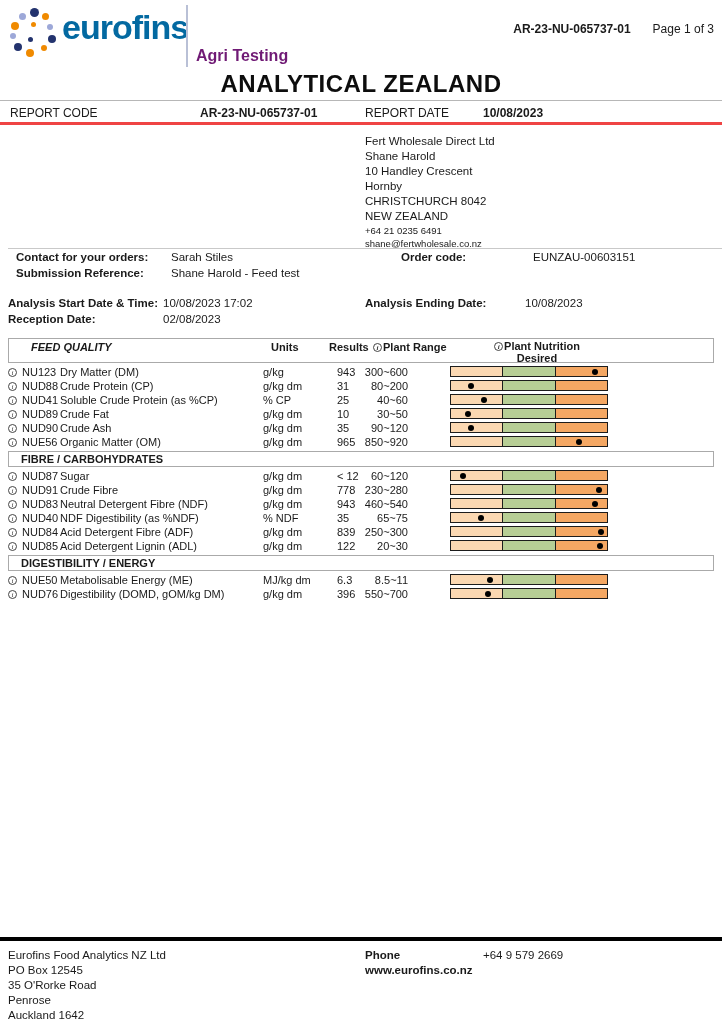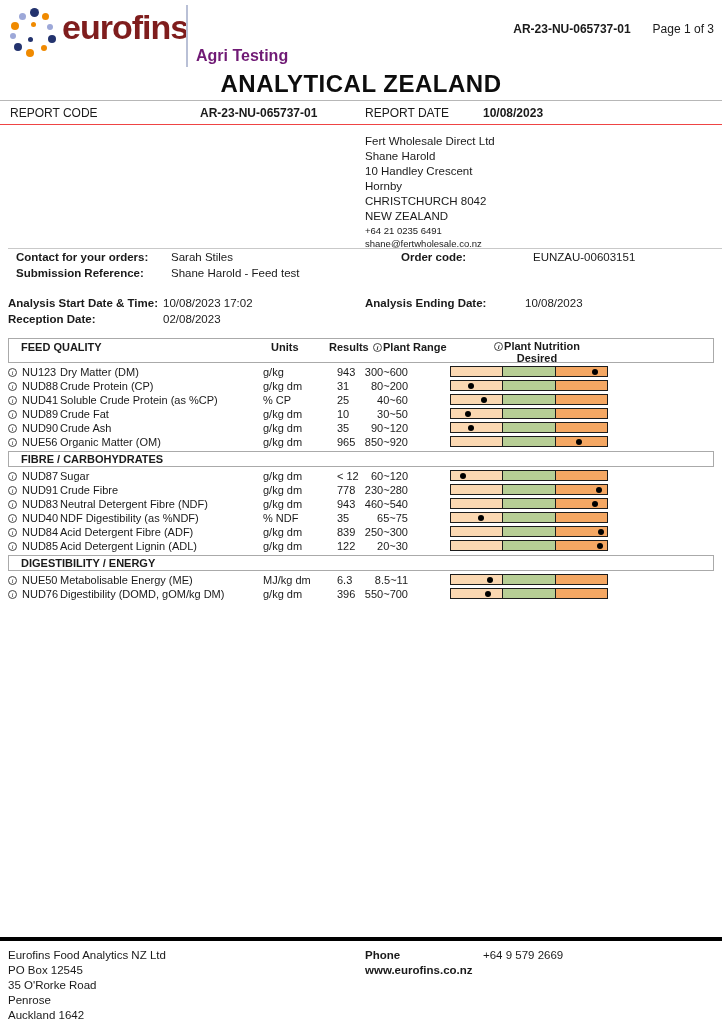--- a/index.html
+++ b/index.html
@@ -16,21 +16,21 @@
   .logo-dots { position:absolute; left:0; top:2px; width:46px; height:48px; }
   .logo-dots i { position:absolute; border-radius:50%; }
   .logo-text { position:absolute; left:52px; top:2px; font-size:34px; font-weight:bold; letter-spacing:-1px; }
   .divider-v { position:absolute; left:186px; top:5px; width:2px; height:62px; background:#b9c0d6; }
   .hdr-right { position:absolute; right:8px; top:22px; font-size:12px; }
   .hdr-right .code { font-weight:bold; margin-right:22px; }
   .agri { position:absolute; left:196px; top:47px; font-size:16px; font-weight:bold; }
   .rpt-title { position:absolute; left:0; right:0; top:70px; text-align:center; font-size:24px; font-weight:bold; color:#0d0d0d; letter-spacing:0.5px; }
 
   .code-strip { position:absolute; left:0; top:100px; width:722px; height:25px;
-    border-top:1px solid #b7b7b7; border-bottom:1px solid #ef4444; font-size:12px; }
+    border-top:1px solid #b7b7b7; border-bottom:3px solid #ef4444; font-size:12px; }
   .code-strip span { position:absolute; top:5px; }
 
   
   .recipient { position:absolute; left:365px; top:134px; font-size:11.5px; line-height:15px; }
   .recipient .small { font-size:9.5px; line-height:13px; }
 
   
   .order-block { position:absolute; left:8px; top:248px; width:722px; border-top:1px solid #c9c9c9; }
   .orow { position:relative; height:16px; font-size:11.5px; }
   .orow span { position:absolute; top:2px; }
@@ -90,21 +90,21 @@
         <i style="left: 1px; top: 14px; width: 8px; height: 8px; background: rgb(240, 138, 0);"></i>
         <i style="left: 37px; top: 16px; width: 6px; height: 6px; background: rgb(157, 168, 216);"></i>
         <i style="left: 0px; top: 25px; width: 6px; height: 6px; background: rgb(157, 168, 216);"></i>
         <i style="left: 38px; top: 27px; width: 8px; height: 8px; background: rgb(35, 51, 110);"></i>
         <i style="left: 4px; top: 35px; width: 8px; height: 8px; background: rgb(35, 51, 110);"></i>
         <i style="left: 31px; top: 37px; width: 6px; height: 6px; background: rgb(240, 138, 0);"></i>
         <i style="left: 16px; top: 41px; width: 8px; height: 8px; background: rgb(240, 138, 0);"></i>
         <i style="left: 21px; top: 14px; width: 5px; height: 5px; background: rgb(240, 138, 0);"></i>
         <i style="left: 18px; top: 29px; width: 5px; height: 5px; background: rgb(35, 51, 110);"></i>
       </span>
-    <span class="logo-text" style="color: #7f1d1d;">eurofins</span>
+    <span class="logo-text" style="color: #0369a1;">eurofins</span>
   </div>
   <div class="divider-v"></div>
   <div class="hdr-right">
     <span class="code">AR-23-NU-065737-01</span><span>Page 1 of 3</span>
   </div>
   <div class="agri" style="color: #701a75;">Agri Testing</div>
   <div class="rpt-title">ANALYTICAL ZEALAND</div>
 
   <div class="code-strip">
     <span style="left:10px;">REPORT CODE</span>
@@ -147,21 +147,21 @@
       <span class="x525">10/08/2023</span>
     </div>
     <div class="drow">
       <span class="b x8">Reception Date:</span>
       <span class="x163">02/08/2023</span>
     </div>
   </div>
 
   <div class="tbl">
     <div class="tbl-head">
-      <span class="t" style="left:12px;">FEED QUALITY</span>
+      <span class="t" style="left:22px;font-style:italic;">FEED QUALITY</span>
       <span class="t" style="left:262px;">Units</span>
       <span class="t" style="left:320px;">Results</span>
       <span class="t" style="left:364px;"><span class="info-i hdr-i">i</span><span>Plant Range</span></span>
       <span class="nut-head"><span class="info-i hdr-i">i</span><span>Plant Nutrition</span><br><span>Desired</span></span>
     </div>
     <div id="tbl-body">
         <div class="trow">
           <span class="c c-ico"><span class="info-i">i</span></span>
           <span class="c c-code">NU123</span>
           <span class="c c-name">Dry Matter (DM)</span>

